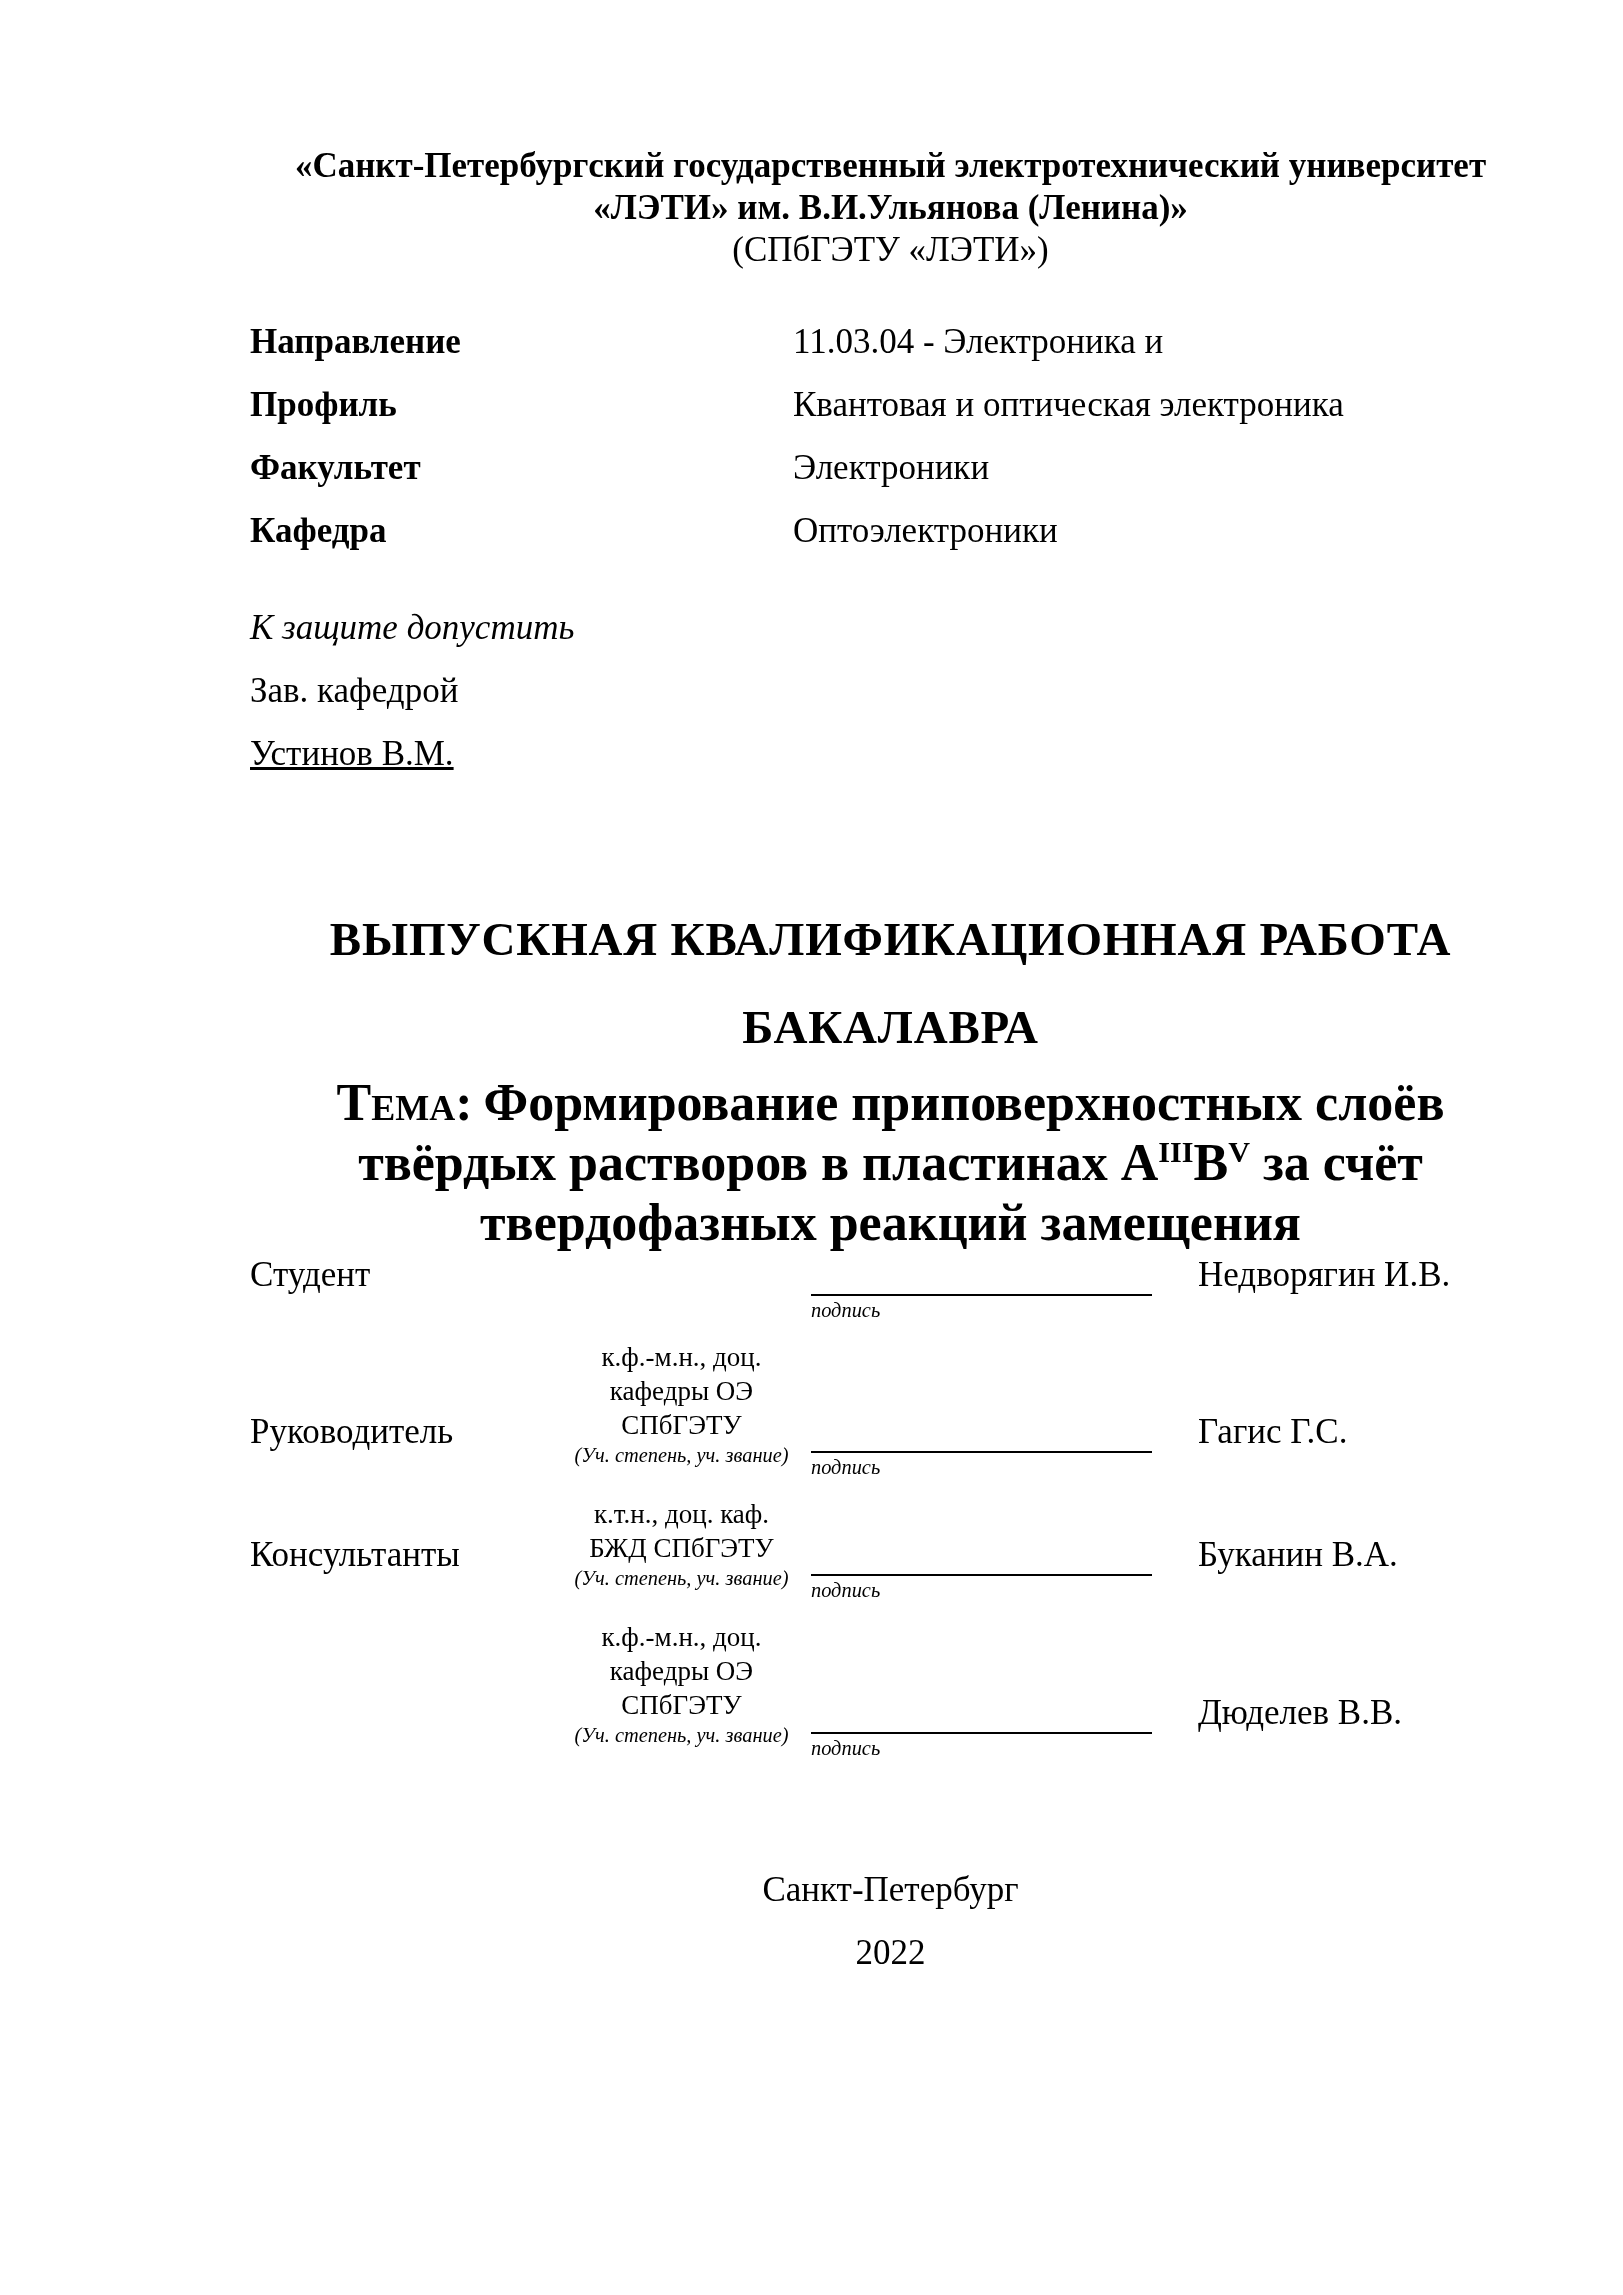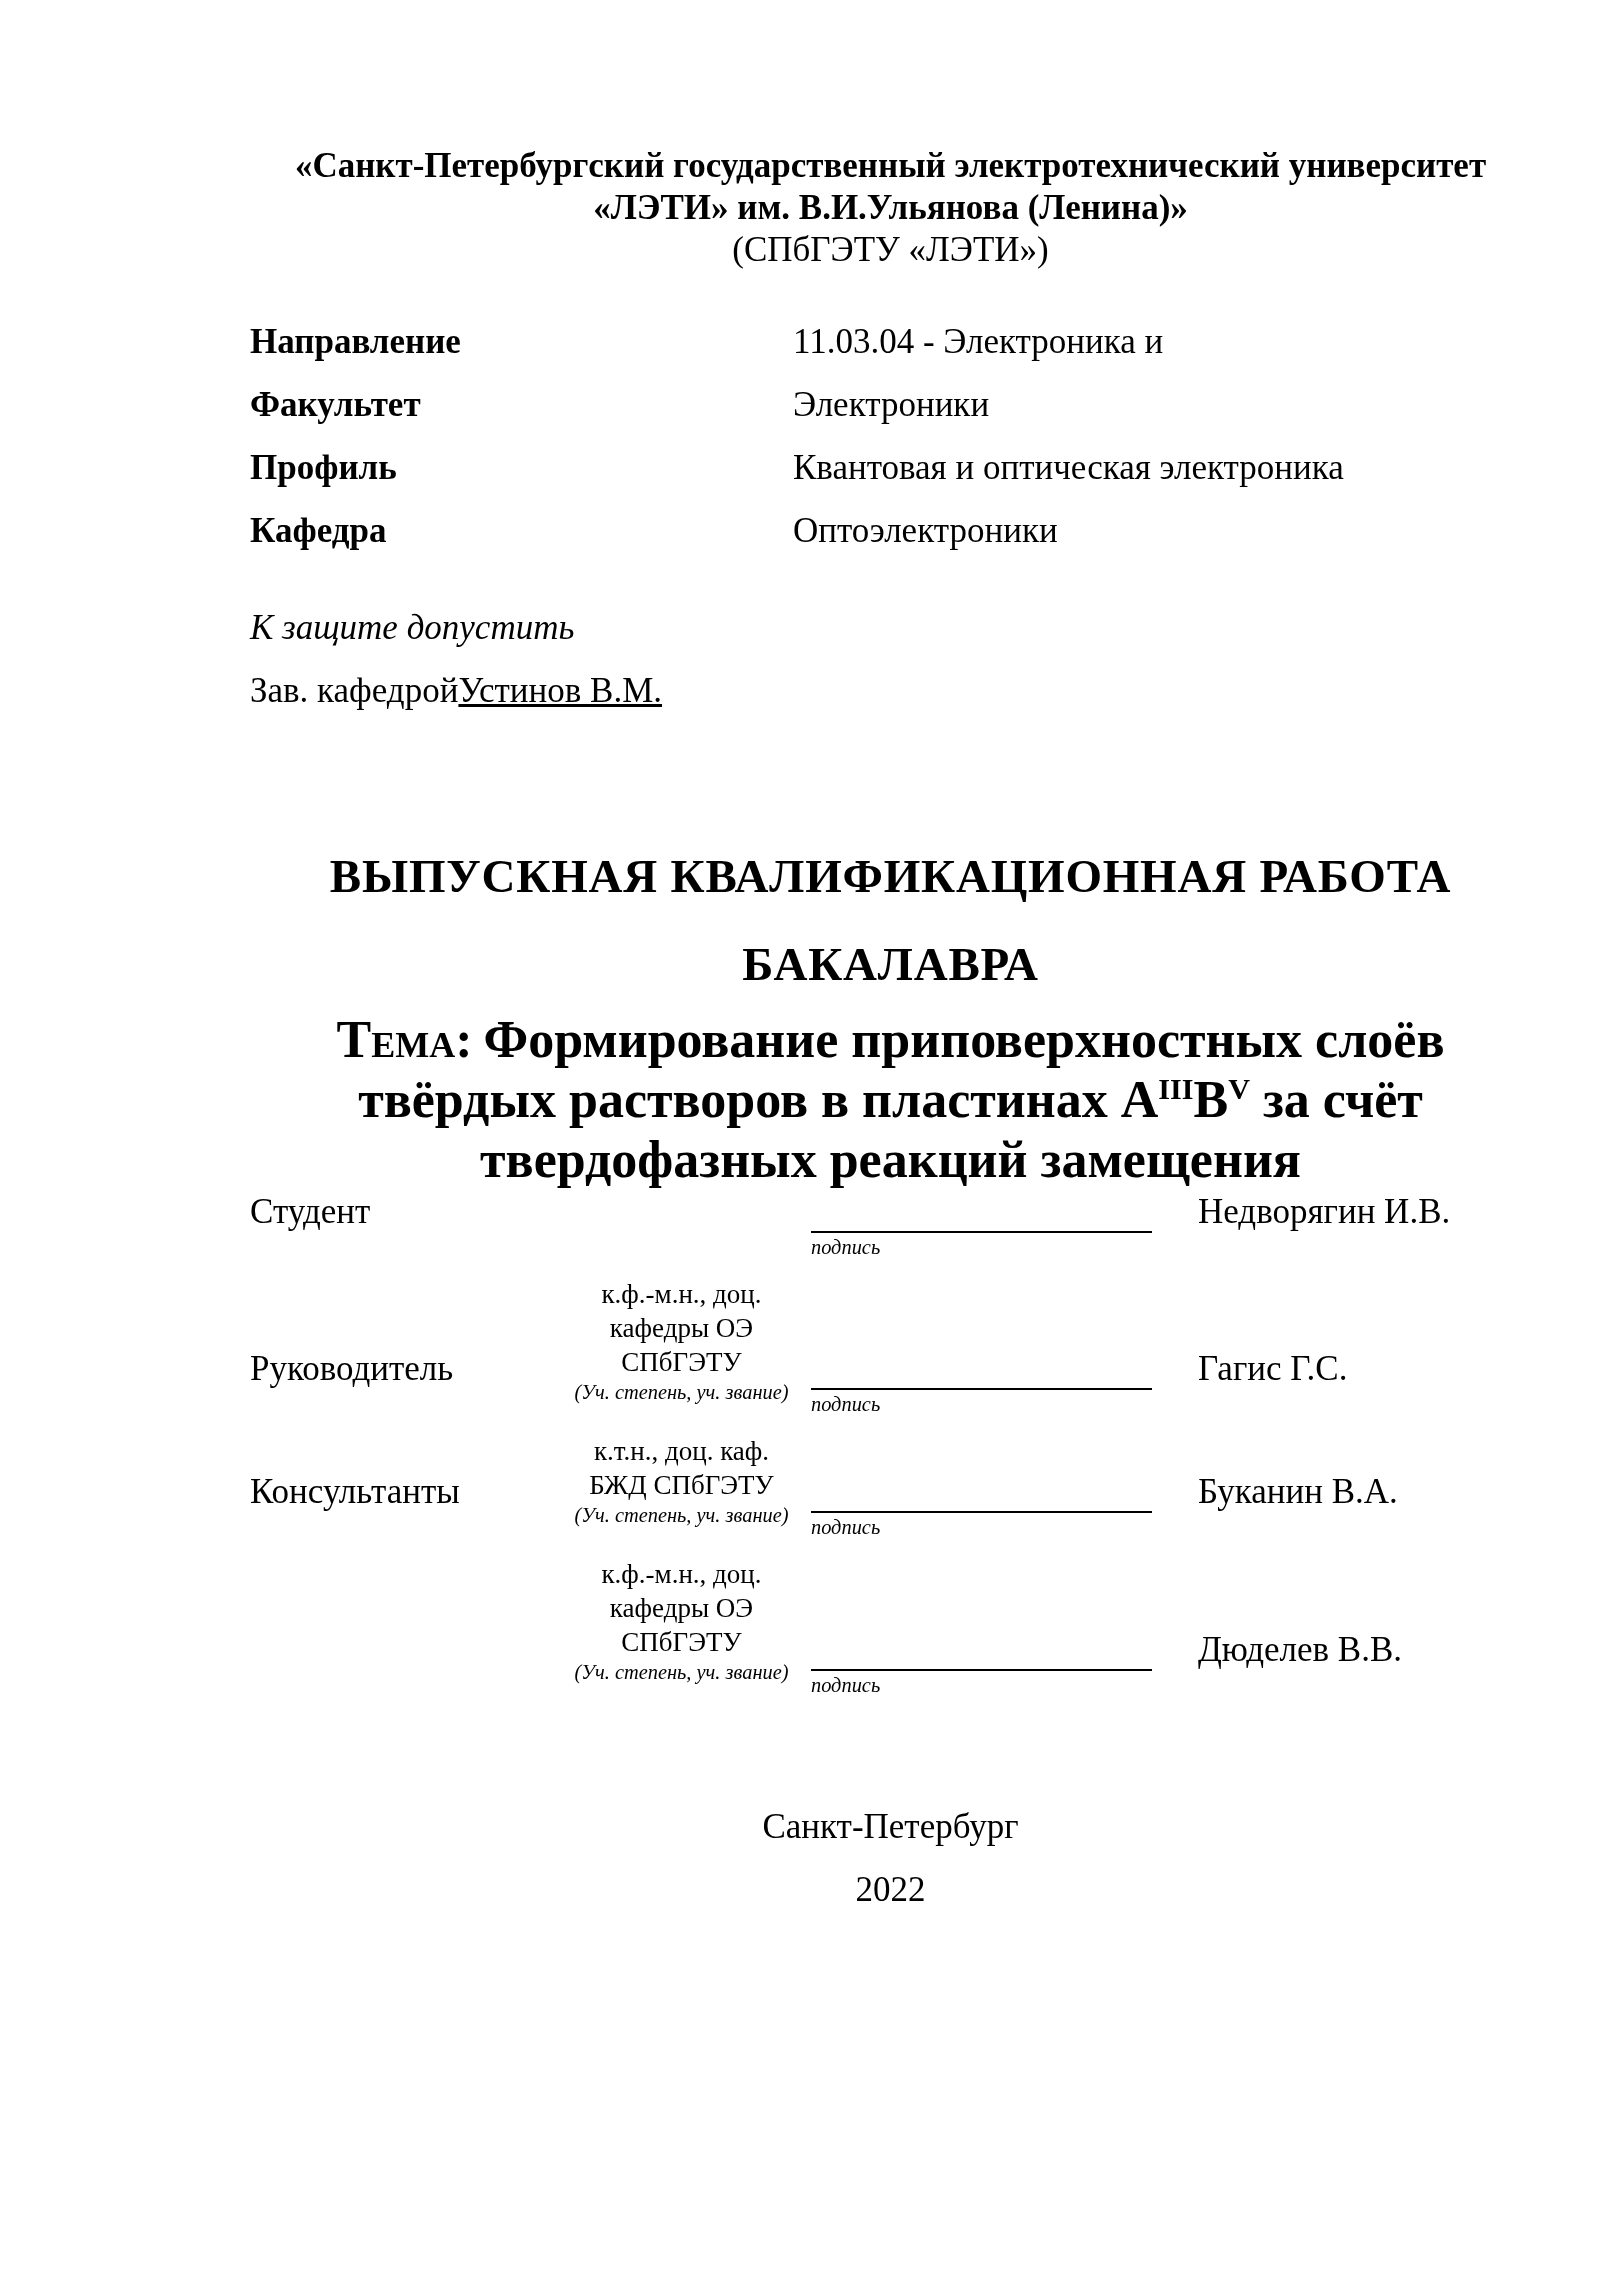--- a/index.html
+++ b/index.html
@@ -21,21 +21,21 @@
   .doc-header { text-align: center; line-height: 42px; }
 
   
   .fields { margin-top: 39px; }
   .field-row { display: grid; grid-template-columns: 543px 1fr; line-height: 63px; }
   .field-label { font-weight: 700; }
 
   
   .admission { margin-top: 34px; line-height: 63px; }
   .admission-intro { font-style: italic; }
-  .admission-row { display: flex; justify-content: flex-start; }
+  .admission-row { display: flex; justify-content: flex-end; flex-direction: column; }
   .admission-name { margin-right: 71px; text-decoration: underline; }
 
   
   .main-title {
     margin-top: 110px;
     text-align: center;
     font-weight: 700;
     font-size: 47px;
     line-height: 88px;
     letter-spacing: 0.8px;
@@ -99,26 +99,26 @@
   </header>
 
   <section class="fields">
     <div class="field-row">
       <div class="field-label">Направление</div>
       <div class="field-value">
         <div>11.03.04 - Электроника и</div>
       </div>
     </div>
     <div class="field-row">
+      <div class="field-label">Профиль</div>
+      <div class="field-value">Квантовая и оптическая электроника</div>
+    </div>
+    <div class="field-row">
       <div class="field-label">Факультет</div>
       <div class="field-value">Электроники</div>
-    </div>
-    <div class="field-row">
-      <div class="field-label">Профиль</div>
-      <div class="field-value">Квантовая и оптическая электроника</div>
     </div>
     <div class="field-row">
       <div class="field-label">Кафедра</div>
       <div class="field-value">Оптоэлектроники</div>
     </div>
   </section>
 
   <section class="admission">
     <div class="admission-intro">К защите допустить</div>
     <div class="admission-row">

